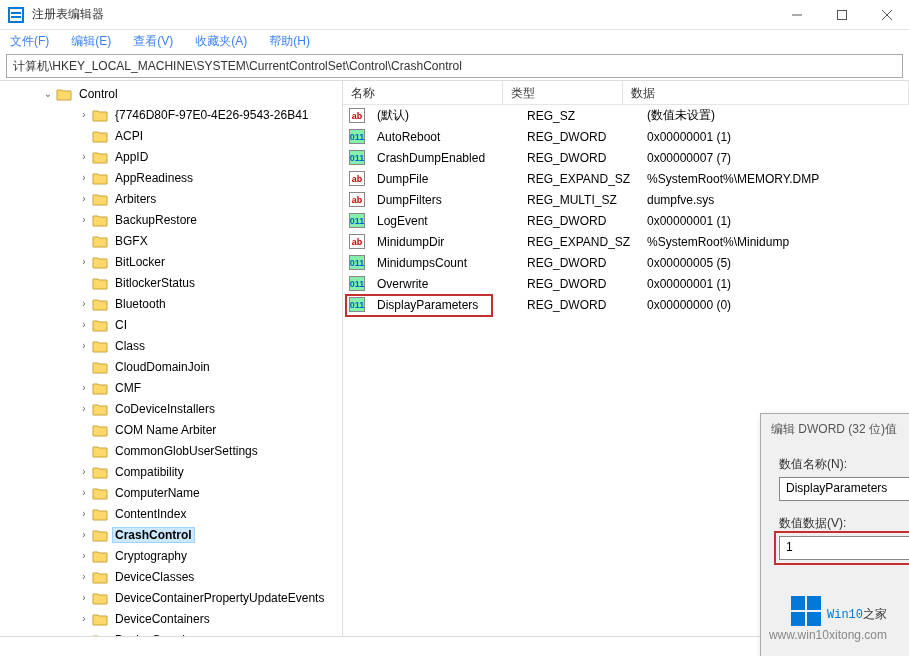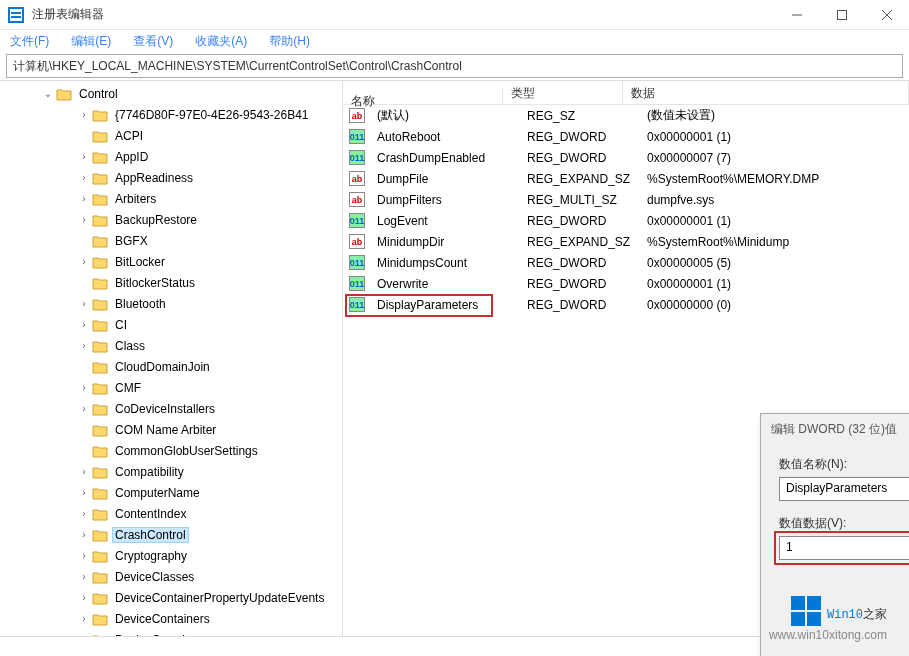--- a/index.html
+++ b/index.html
@@ -17,28 +17,28 @@
 
 .addrbar { height: 24px; margin: 2px 6px; border: 1px solid #aaa; display:flex; align-items:center; padding: 0 6px; color:#333; }
 
 .content { display:flex; height: 556px; border-top: 1px solid #ddd; }
 .tree { width: 343px; overflow: hidden; border-right: 1px solid #ddd; padding-top: 2px; }
 .tree-inner { padding-left: 60px; }
 .tree-row { display:flex; align-items:center; height: 21px; white-space: nowrap; }
 .expander { width: 12px; height: 12px; margin-right: 2px; display:flex; align-items:center; justify-content:center; color:#666; font-size:10px; }
 .folder-icon { width: 16px; height: 14px; margin-right: 4px; }
 .folder-icon svg { width:16px; height:14px; }
-.tree-row.selected .label { background:#cce8ff; border:1px solid #99d1ff; padding: 0 2px; }
+.tree-row.selected .label { background:#cce8ff; border:1px solid #99d1ff; padding: 0 2px; font-weight: bold; }
 .tree-row .label { padding: 1px 3px; }
 .tree-child { padding-left: 18px; }
 
 .list { flex:1; position: relative; }
 .list-header { display:flex; height: 24px; border-bottom: 1px solid #e5e5e5; }
 .list-header .col { padding: 4px 8px; border-right: 1px solid #e5e5e5; color:#333; }
-.col-name { width: 160px; margin-top: 8px; }
+.col-name { width: 160px; }
 .col-type { width: 120px; }
 .col-data { flex:1; }
 .list-body { }
 .list-row { display:flex; align-items:center; height: 21px; padding-left: 6px; }
 .list-row .ico { width: 16px; height: 15px; margin-right: 12px; display:flex; align-items:center; justify-content:center; font-size:9px; font-weight:bold; border:1px solid #888; background:#fff; }
 .ico.sz { color:#c00; }
 .ico.dw { color:#06c; background:#86efac; }
 .list-row .c-name { width: 150px; }
 .list-row .c-type { width: 120px; }
 .list-row .c-data { flex:1; }

